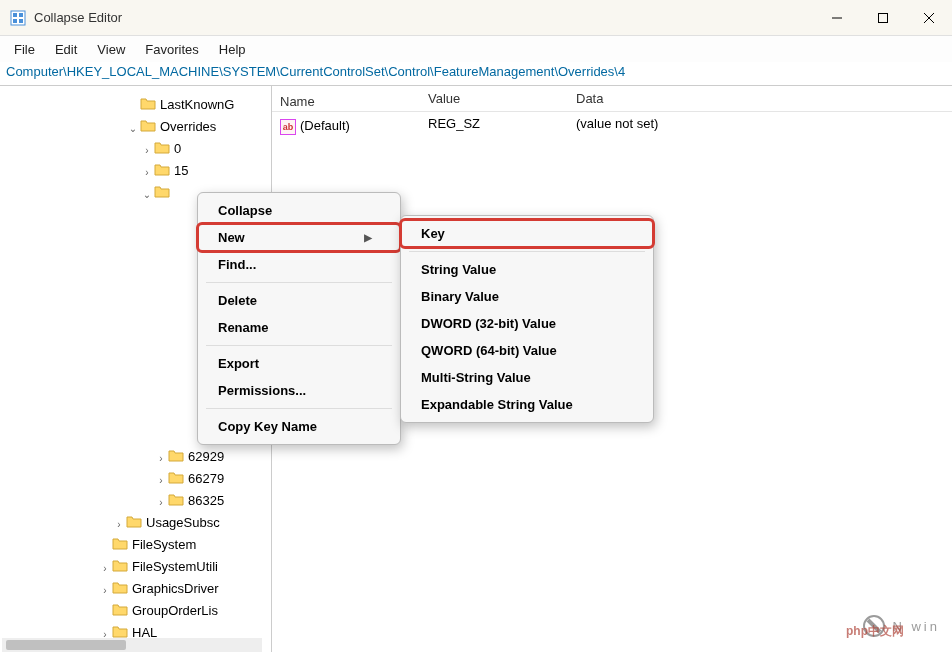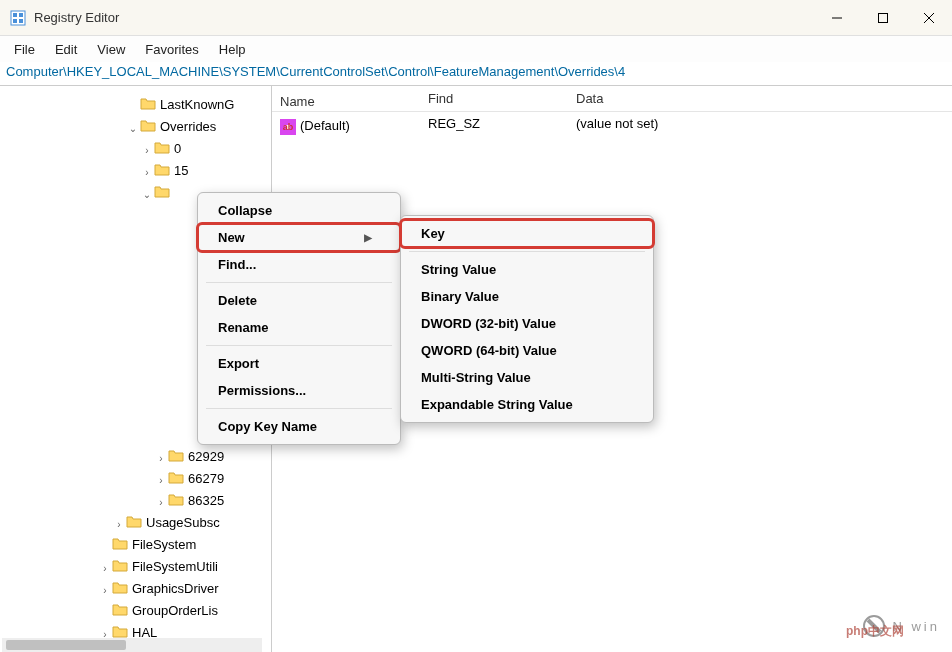--- a/index.html
+++ b/index.html
@@ -36,21 +36,21 @@
 
 .list-header { display: flex; border-bottom: 1px solid #e5e5e5; height: 26px; align-items: center; }
 .list-header .col { padding: 4px 8px; font-size: 13px; color: #333; }
 .col-name { width: 148px; margin-top: 6px; }
 .col-type { width: 148px; }
 .col-data { flex: 1; }
 
 
 .list-row { display: flex; align-items: center; height: 22px; }
 .list-row .cell { padding: 2px 8px; font-size: 13px; }
-.list-row .val-icon { width: 16px; height: 16px; margin-right: 4px; display: inline-flex; align-items: center; justify-content: center; border: 6px solid #d946ef; background: #fff4f4; color: #c33; font-size: 9px; font-weight: bold; }
+.list-row .val-icon { width: 16px; height: 16px; margin-right: 4px; display: inline-flex; align-items: center; justify-content: center; border: 1px solid #d946ef; background: #fff4f4; color: #c33; font-size: 9px; font-weight: bold; }
 
 
 .context-menu { position: absolute; background: #f7f7f7; border: 1px solid #bbb; box-shadow: 2px 4px 12px rgba(0,0,0,0.25); padding: 4px 0; border-radius: 6px; z-index: 100; }
 .context-menu .cm-item { padding: 6px 28px 6px 20px; font-size: 14px; cursor: pointer; display: flex; align-items: center; justify-content: space-between; position: relative; font-weight: bold; }
 .context-menu .cm-sep { height: 1px; background: #ddd; margin: 4px 8px; }
 .context-menu .cm-arrow { font-size: 10px; color: #555; margin-left: auto; }
 .context-menu .cm-item.highlighted { outline: 3px solid #d43b33; outline-offset: -1px; border-radius: 4px; }
 
 
 .submenu { position: absolute; left: 100%; top: 22px; width: 254px; }
@@ -68,21 +68,21 @@
 <body>
 
 <div class="titlebar">
   <svg class="app-icon" viewBox="0 0 16 16">
       <rect x="1" y="1" width="14" height="14" fill="#fff" stroke="#4a90d9"></rect>
       <rect x="3" y="3" width="4" height="4" fill="#4a90d9"></rect>
       <rect x="9" y="3" width="4" height="4" fill="#4a90d9"></rect>
       <rect x="3" y="9" width="4" height="4" fill="#4a90d9"></rect>
       <rect x="9" y="9" width="4" height="4" fill="#4a90d9"></rect>
     </svg>
-  <span class="title">Registry Editor</span>
+  <span class="title">Collapse Editor</span>
   <div class="win-controls">
     <div class="win-btn">
         <svg viewBox="0 0 10 10">
           <line x1="0" y1="5" x2="10" y2="5" stroke="#000" stroke-width="1"></line>
         </svg>
       </div>
     <div class="win-btn">
         <svg viewBox="0 0 10 10">
           <rect x="0.5" y="0.5" width="9" height="9" fill="none" stroke="#000" stroke-width="1"></rect>
         </svg>
@@ -337,21 +337,21 @@
       </div>
     </div>
     <div class="hscroll">
         <div class="thumb"></div>
       </div>
   </div>
 
   <div class="list-pane">
     <div class="list-header">
       <div class="col col-name">Name</div>
-      <div class="col col-type">Find</div>
+      <div class="col col-type">Value</div>
       <div class="col col-data">Data</div>
     </div>
     <div class="list-row">
       <div class="cell col-name">
         <span class="val-icon">ab</span><span>(Default)</span>
       </div>
       <div class="cell col-type">REG_SZ</div>
       <div class="cell col-data">(value not set)</div>
     </div>
   </div>

